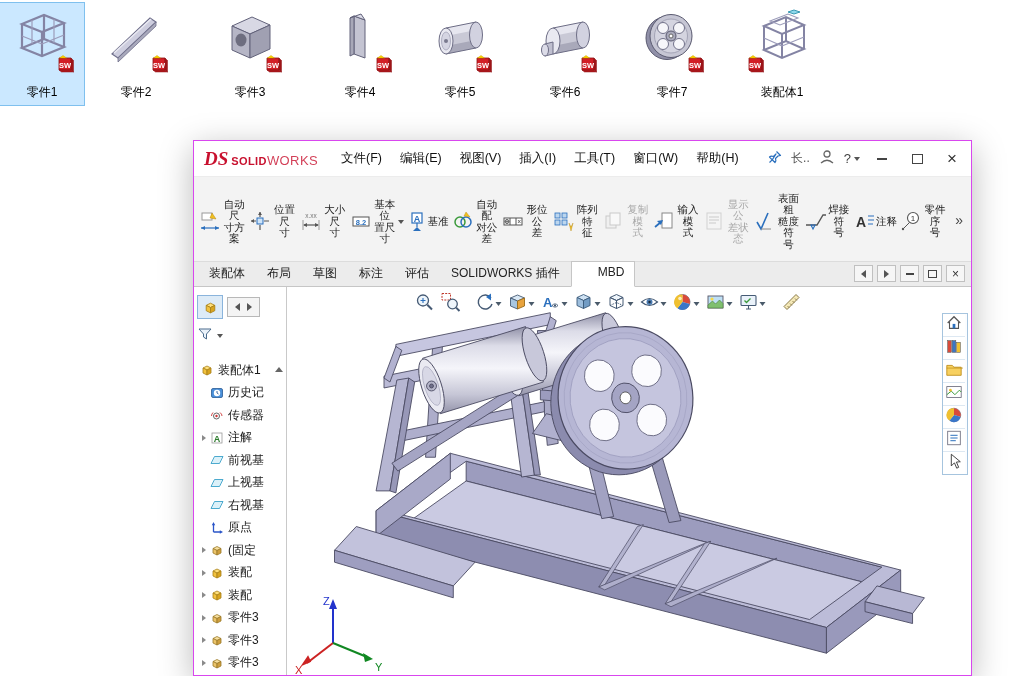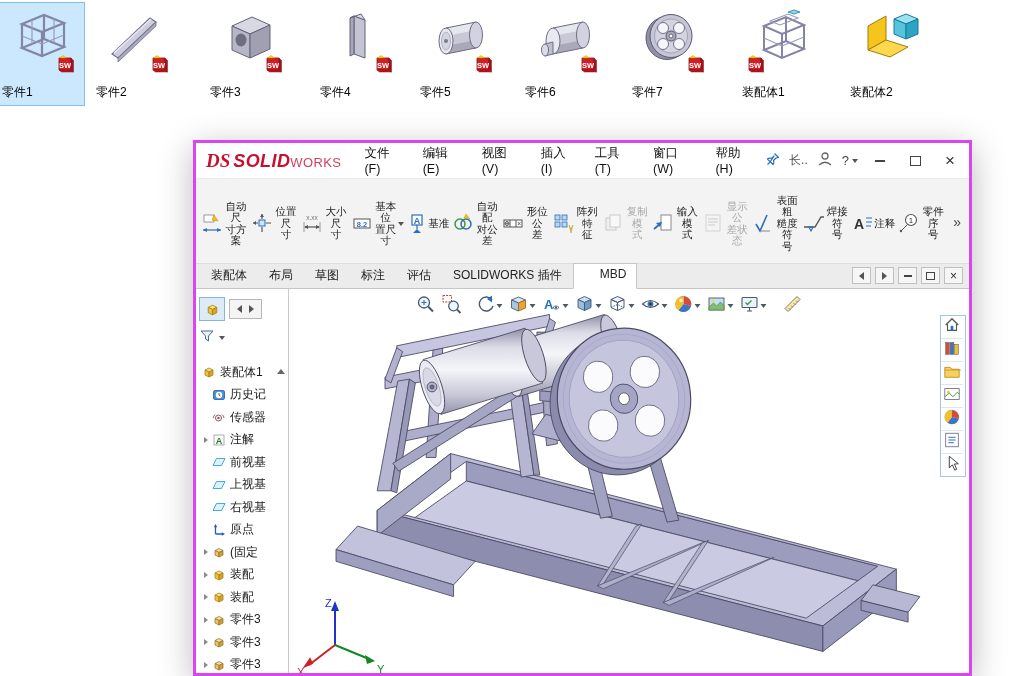--- a/index.html
+++ b/index.html
@@ -5,28 +5,28 @@
   html,body{margin:0;padding:0;}
   body{width:1027px;height:676px;position:relative;overflow:hidden;background:#ffffff;
        font-family:"Liberation Sans","DejaVu Sans",sans-serif;-webkit-font-smoothing:antialiased;}
   
   #desktop{position:absolute;left:0;top:0;width:1027px;height:112px;}
   .dicon{position:absolute;top:3px;width:84px;height:102px;cursor:pointer;}
   .dicon.sel{background:#cbe8ff;outline:1px solid #7fc0ee;}
   .dthumb{position:relative;width:64px;height:66px;margin:2px auto 14px;display:flex;align-items:center;justify-content:center;}
   .swbadge{position:absolute;right:-2px;bottom:-3px;width:20px;height:20px;}
   .swbadge.left{left:-4px;right:auto;}
-  .dlabel{margin-top:2px;font-size:12px;line-height:14px;color:#000;padding:0 2px;}
+  .dlabel{margin-top:2px;font-size:12px;line-height:14px;text-align:center;color:#000;padding:0 2px;}
   
   #sw-window{position:absolute;left:193px;top:140px;width:779px;height:536px;background:#fff;
-    border:3px solid #d946ef;box-shadow:0 8px 32px rgba(0,0,0,.28);display:flex;flex-direction:column;box-sizing:border-box;}
+    border:1px solid #d946ef;box-shadow:0 8px 32px rgba(0,0,0,.28);display:flex;flex-direction:column;box-sizing:border-box;}
   .titlebar{flex:0 0 35px;height:35px;display:flex;align-items:center;padding:0 6px 0 10px;background:#fff;border-bottom:1px solid #ececec;}
   .logo{display:flex;align-items:baseline;margin-right:14px;white-space:nowrap;}
   .logo-ds{font-family:"Liberation Serif","DejaVu Serif",serif;font-style:italic;font-weight:bold;color:#c8102e;font-size:19px;margin-right:3px;}
-  .logo-solid{color:#c8102e;font-weight:bold;font-size:18px;letter-spacing:.4px;font-style:italic;}
+  .logo-solid{color:#c8102e;font-weight:bold;font-size:11px;letter-spacing:.4px;}
   .logo-works{color:#c8102e;font-weight:400;font-size:13px;letter-spacing:.4px;opacity:.8;}
   #menubar{display:flex;align-items:center;}
   .menu-item{font-size:12.5px;color:#111;padding:0 9px;cursor:default;}
   .tb-right{margin-left:auto;display:flex;align-items:center;gap:9px;}
   .user-name{font-size:12px;color:#555;}
   .help-btn{font-size:13px;color:#444;display:flex;align-items:center;gap:3px;cursor:pointer;}
   .winbtn{width:26px;height:22px;display:flex;align-items:center;justify-content:center;cursor:pointer;color:#333;}
   .glyph-min{display:inline-block;width:10px;border-bottom:2px solid #444;}
   .glyph-max{display:inline-block;width:9px;height:8px;border:1.4px solid #444;}
   .glyph-close{font-size:17px;line-height:1;color:#333;}
@@ -258,32 +258,20 @@
         <span class="swbadge left"><svg width="20" height="20" viewBox="0 0 20 20">
             <polygon points="3,4 15,4 15,16 3,16" fill="#d21f26" stroke="#8e1115" stroke-width="0.8"></polygon>
             <polygon points="15,4 17.5,6.5 17.5,18 15,16" fill="#9e1418" stroke="#8e1115" stroke-width="0.5"></polygon>
             <polygon points="3,16 15,16 17.5,18 5.5,18" fill="#b0181d" stroke="#8e1115" stroke-width="0.5"></polygon>
             <polygon points="3.5,4 7,1.5 10.5,4" fill="#ffd400" stroke="#c8a000" stroke-width="0.5"></polygon>
             <text x="9" y="13.5" font-size="7.5" font-weight="bold" fill="#fff" text-anchor="middle">SW</text>
           </svg></span>
       </div>
       <div class="dlabel">装配体1</div>
     </div>
-    <div class="dicon" style="left:848px">
-      <div class="dthumb">
-        <svg width="60" height="60" viewBox="0 0 60 60">
-          <polygon points="8,18 26,8 26,32 8,42" fill="#f6c51d" stroke="#a07d08"></polygon>
-          <polygon points="8,42 26,32 48,39 30,49" fill="#ffd84d" stroke="#a07d08"></polygon>
-          <polygon points="34,11 46,6 58,11 46,16" fill="#9ae2f2" stroke="#1a7a96"></polygon>
-          <polygon points="34,11 46,16 46,31 34,26" fill="#56c4dd" stroke="#1a7a96"></polygon>
-          <polygon points="46,16 58,11 58,26 46,31" fill="#2da4c4" stroke="#1a7a96"></polygon>
-        </svg>
-      </div>
-      <div class="dlabel">装配体2</div>
-    </div>
   </div>
 
 <div id="sw-window">
 
   <div class="titlebar">
     <div class="logo">
       <span class="logo-ds">DS</span>
       <span class="logo-solid">SOLID</span>
         <span class="logo-works">WORKS</span>
     </div>

